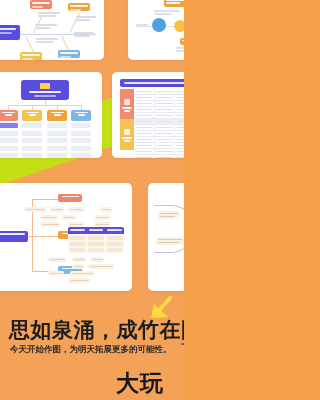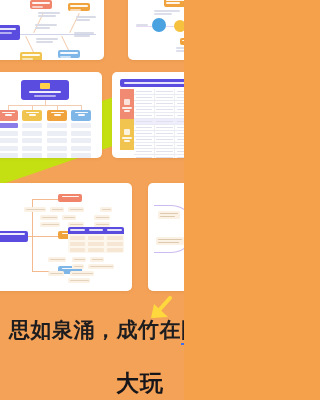--- a/index.html
+++ b/index.html
@@ -516,16 +516,17 @@
 
   </div>
 
   <svg class="arrow" viewBox="0 0 30 28">
     <path d="M25 2 L9 20" stroke="#ffd83d" stroke-width="4" fill="none" stroke-linecap="round"></path>
     <path d="M6 22 L9 8 L23 21 Z" fill="#ffd83d"></path>
   </svg>
 
   <div class="headline"><span>思如泉涌，成竹在</span><span class="u">图</span></div>
 
+  <div class="subline">今天开始作图，为明天拓展更多的可能性。</div>
 
   <div class="logo">大玩客</div>
 
 </div>
 
 </body></html>

